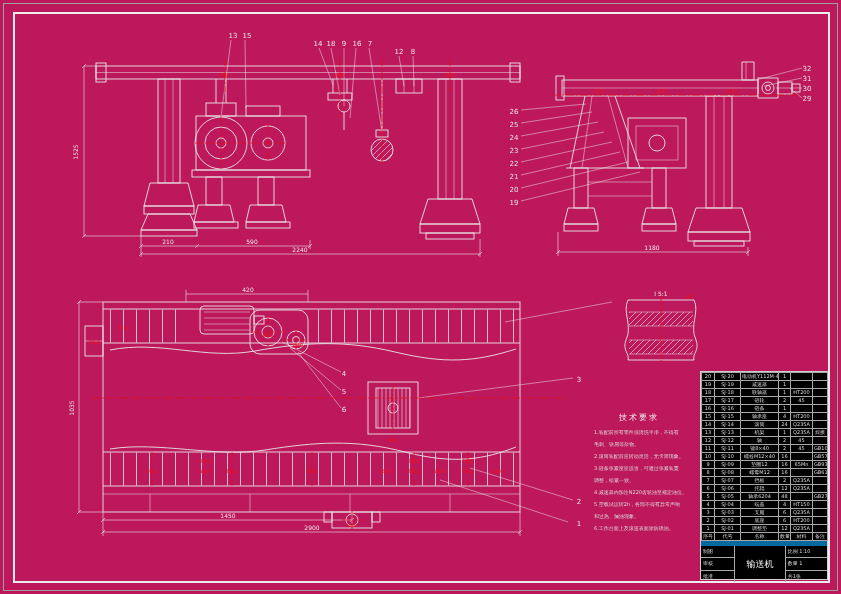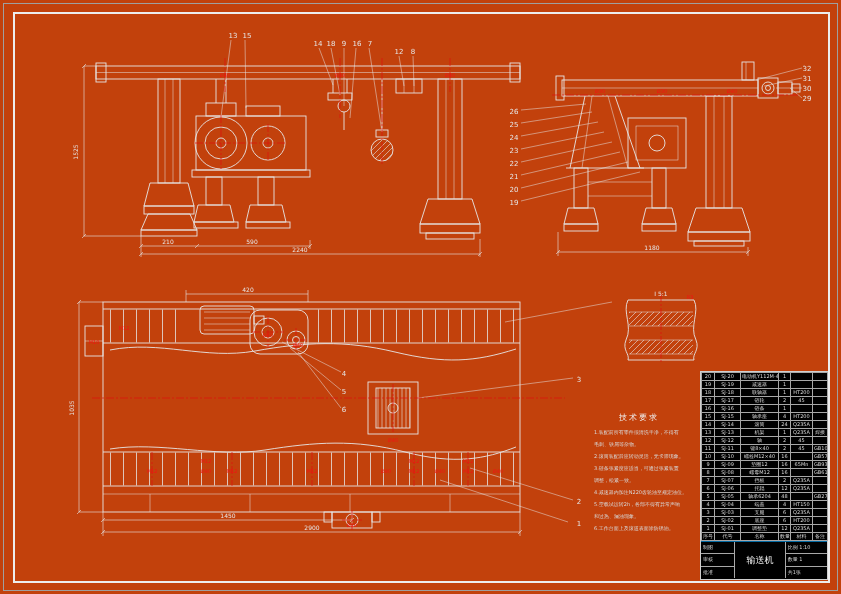--- a/index.html
+++ b/index.html
@@ -1,36 +1,36 @@
 <!DOCTYPE html>
 <html><head>
 <meta charset="utf-8">
 <style>
   html,body{margin:0;padding:0;background:#000;}
-  .sheet{position:relative;width:841px;height:594px;background:#c2410c;overflow:hidden;
+  .sheet{position:relative;width:841px;height:594px;background:#be185d;overflow:hidden;
          font-family:"DejaVu Sans",sans-serif;color:#e6e6e6;}
   .frame-outer{position:absolute;left:3px;top:3px;right:3px;bottom:3px;border:1px solid #9f9f9f;}
   .frame-inner{position:absolute;left:13px;top:12px;right:11px;bottom:11px;border:2px solid #ededed;}
   svg{position:absolute;left:0;top:0;}
   svg text{fill:#e6e6e6;font-family:"DejaVu Sans",sans-serif;}
   .t7{font-size:7px;} .t6{font-size:6px;}
   .red{fill:#f21313;font-size:5px;}
   
   .tech{position:absolute;left:594px;top:412px;width:112px;}
   .tech-title{font-size:8px;letter-spacing:2px;margin:0 0 3px 25px;color:#f0f0f0;}
   .tech-line{font-size:5px;line-height:12px;white-space:nowrap;overflow:hidden;color:#d8d8d8;}
   
   .tblock{position:absolute;left:700px;top:371px;width:128px;height:209px;
           border:1px solid #cfcfcf;box-sizing:border-box;background:#000;}
   table.parts{border-collapse:collapse;table-layout:fixed;width:126px;}
   table.parts td{border:0.5px solid #a8a8a8;font-size:5px;line-height:7px;height:7px;
                  padding:0 1px;white-space:nowrap;overflow:hidden;color:#d8d8d8;text-align:center;}
   td.c-name{text-align:left;}
   .phead td{color:#f0f0f0;}
-  .tb-info{display:flex;width:126px;height:36px;border-top:1px solid #0369a1;}
+  .tb-info{display:flex;width:126px;height:36px;border-top:5px solid #0369a1;}
   .tb-left{width:34px;display:flex;flex-direction:column;border-right:1px solid #a8a8a8;}
   .tb-left div{flex:1;font-size:5px;line-height:11px;padding-left:2px;border-bottom:0.5px solid #a8a8a8;color:#d8d8d8;}
   .tb-left div:last-child{border-bottom:none;}
   .tb-name{width:50px;display:flex;align-items:center;justify-content:center;
            font-size:9px;border-right:1px solid #a8a8a8;color:#f2f2f2;}
   .tb-right{width:42px;display:flex;flex-direction:column;}
   .tb-right div{flex:1;font-size:5px;line-height:11px;padding-left:2px;border-bottom:0.5px solid #a8a8a8;color:#d8d8d8;white-space:nowrap;overflow:hidden;}
   .tb-right div:last-child{border-bottom:none;}
 </style>
 </head>

